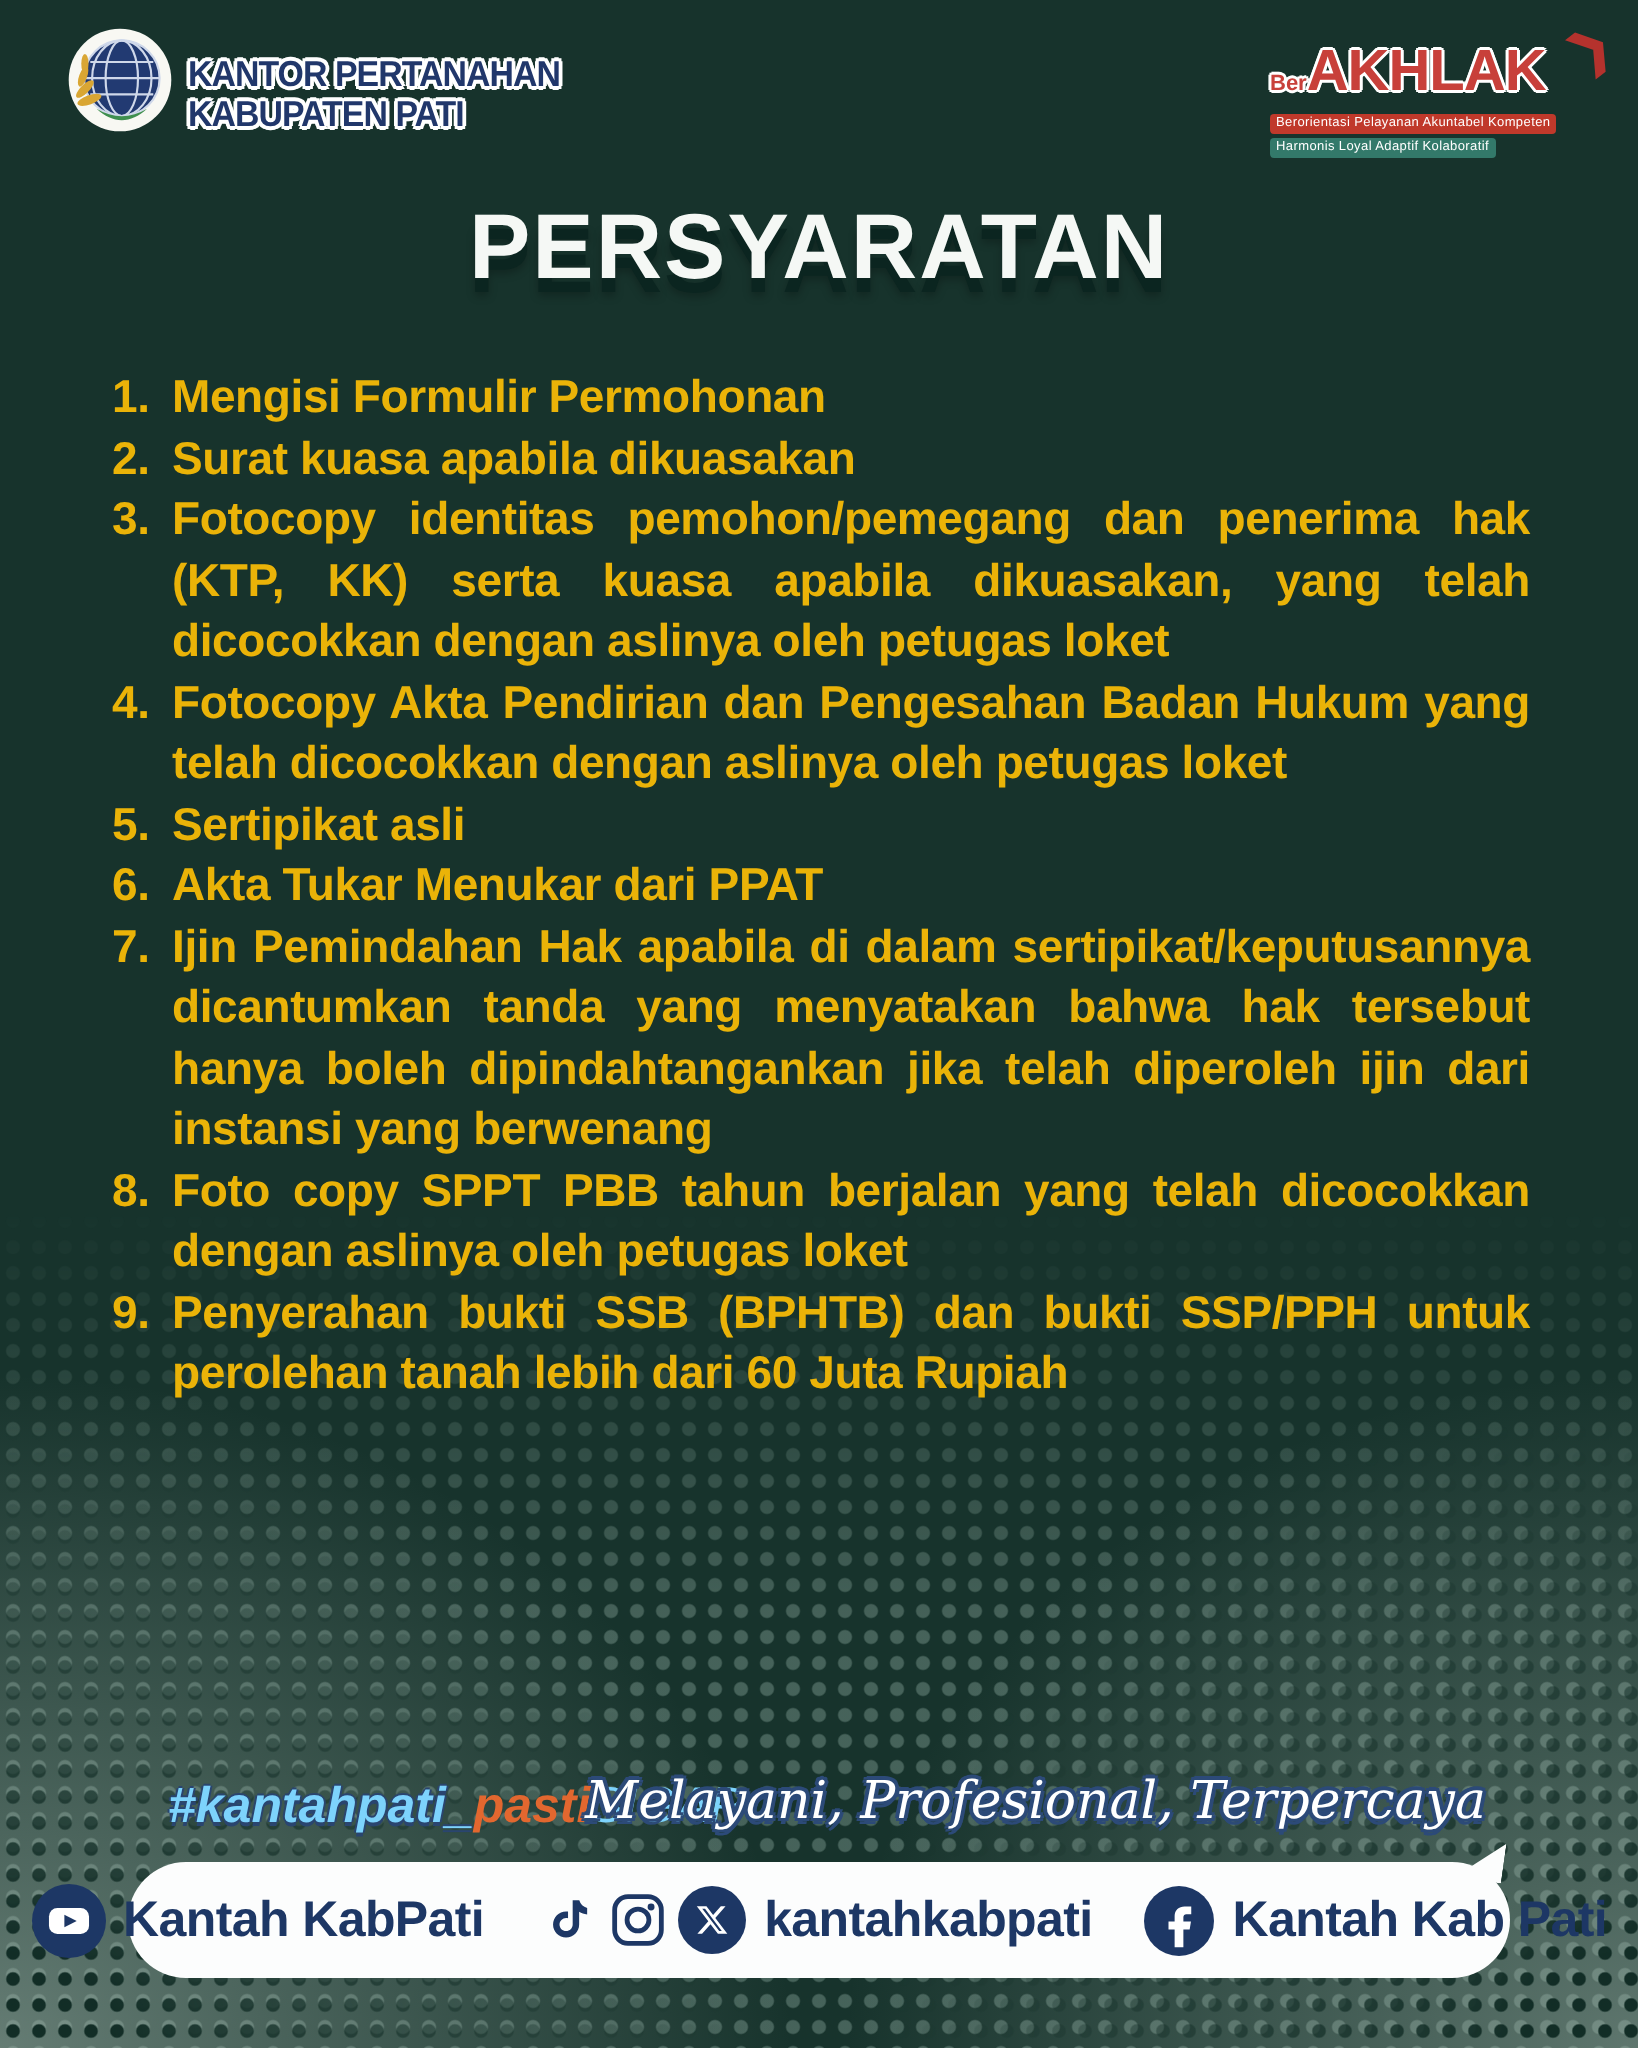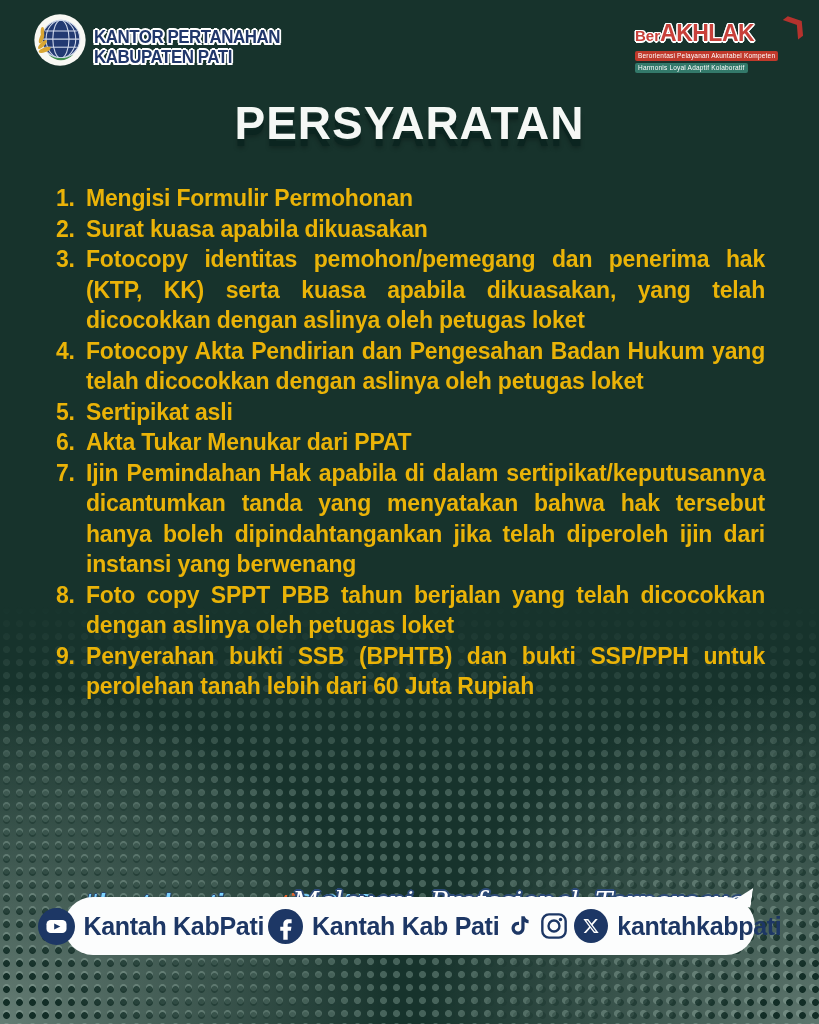--- a/index.html
+++ b/index.html
@@ -39,22 +39,22 @@
     text-shadow:-2px 0 0 #fff,2px 0 0 #fff,0 -2px 0 #fff,0 2px 0 #fff,
       -1.5px -1.5px 0 #fff,1.5px -1.5px 0 #fff,-1.5px 1.5px 0 #fff,1.5px 1.5px 0 #fff;
   }
 
   
   .berakhlak { position:absolute; right:26px; top:20px; width:158px; }
   .ber-line { position:relative; white-space:nowrap;
     color:#c8403a; font-weight:900;
     text-shadow:-1.5px 0 0 #fff,1.5px 0 0 #fff,0 -1.5px 0 #fff,0 1.5px 0 #fff,
       -1px -1px 0 #fff,1px -1px 0 #fff,-1px 1px 0 #fff,1px 1px 0 #fff; }
-  .ber-sm { font-size:15px; }
-  .ber-lg { font-size:23px; letter-spacing:-.5px; }
+  .ber-sm { font-size:11px; }
+  .ber-lg { font-size:29px; letter-spacing:-.5px; }
   .ber-chevron { position:absolute; right:-12px; top:-10px; color:#b5322d; font-size:24px; font-weight:900;
     transform:rotate(-38deg); text-shadow:none; }
   .ber-tags { margin-top:4px; display:flex; flex-direction:column; gap:2px; }
   .ber-tags span { font-size:6.5px; line-height:8px; color:#fff; padding:1px 3px; border-radius:2px; width:max-content; letter-spacing:.2px; }
   .tag-red  { background:#c0392b; }
   .tag-teal { background:#33796a; }
 
   
   .poster-title {
     position:absolute; top:96px; left:0; width:100%; text-align:center;
@@ -86,23 +86,23 @@
 
   .motto {
     position:absolute; right:76px; top:886px;
     font-family:"DejaVu Serif", serif; font-style:italic;
     font-size:26px; color:#ffffff; white-space:nowrap;
     text-shadow:-2px 0 0 #2c4a78,2px 0 0 #2c4a78,0 -2px 0 #2c4a78,0 3px 0 #2c4a78,
       -1.5px -1.5px 0 #2c4a78,1.5px -1.5px 0 #2c4a78,-1.5px 1.5px 0 #2c4a78,1.5px 1.5px 0 #2c4a78;
   }
 
   .social-pill {
-    position:absolute; left:64px; top:897px; width:691px; height:58px;
+    position:absolute; left:64px; top:931px; width:691px; height:58px;
     background:#fcfdfd; border-radius:30px;
-    display:flex; align-items:center; justify-content:center; gap:4px;
+    display:flex; align-items:center; justify-content:center; gap:26px;
     padding:0 10px; box-sizing:border-box;
   }
   .pill-tail {
     position:absolute; right:3px; top:-11px; width:26px; height:20px; background:#fcfdfd;
     clip-path:polygon(100% 0, 10% 100%, 100% 100%);
     transform:rotate(8deg);
   }
   .social-group { display:flex; align-items:center; gap:9px; }
   .social-label { font-size:25px; font-weight:700; letter-spacing:-.3px; color:#1d3765; white-space:nowrap; }
   .icon-svg { display:block; }
@@ -186,30 +186,20 @@
         <svg class="icon-svg" width="37" height="37" viewBox="0 0 48 48">
           <circle cx="24" cy="24" r="24" fill="#1d3765"></circle>
           <rect x="11" y="15.5" width="26" height="17" rx="5.5" fill="#fff"></rect>
           <polygon points="21,20 21,28 29,24" fill="#1d3765"></polygon>
         </svg>
       </span>
       <span class="social-label">Kantah KabPati</span>
     </div>
 
     <div class="social-group">
-      <span>
-        <svg class="icon-svg" width="35" height="35" viewBox="0 0 48 48">
-          <circle cx="24" cy="24" r="24" fill="#1d3765"></circle>
-          <path fill="#fff" d="M27.8 14h4.6v5.4h-3.4c-1.1 0-2 .9-2 2v3h5.2l-.9 5.4H27V42h-6V29.8h-4.2v-5.4H21v-3.9c0-3.9 2.9-6.5 6.8-6.5z"></path>
-        </svg>
-      </span>
-      <span class="social-label">Kantah Kab Pati</span>
-    </div>
-
-    <div class="social-group">
       <span class="icon-row">
         <span>
           <svg class="icon-svg" width="31" height="31" viewBox="0 0 48 48">
             <path fill="#1d3765" d="M33.5 8c.9 2.9 3.1 5.2 6.1 5.9v5c-2.3-.05-4.4-.8-6.2-2v9.8c0 5.6-4.5 10.1-10.1 10.1S13.2 32.3 13.2 26.7 17.7 16.6 23.3 16.6c.5 0 1 .04 1.5.12v5.1c-.47-.15-.97-.23-1.5-.23-2.8 0-5.1 2.3-5.1 5.1s2.3 5.1 5.1 5.1 5.1-2.3 5.1-5.1V8h5.1z"></path>
           </svg>
         </span>
         <span>
           <svg class="icon-svg" width="32" height="32" viewBox="0 0 48 48">
             <rect x="6.5" y="6.5" width="35" height="35" rx="10" fill="none" stroke="#1d3765" stroke-width="3.6"></rect>
             <circle cx="24" cy="24" r="8.2" fill="none" stroke="#1d3765" stroke-width="3.6"></circle>
@@ -220,15 +210,25 @@
           <svg class="icon-svg" width="34" height="34" viewBox="0 0 48 48">
             <circle cx="24" cy="24" r="24" fill="#1d3765"></circle>
             <g transform="translate(12 12)">
               <path fill="#fff" d="M18.244 2.25h3.308l-7.227 8.26 8.502 11.24H16.17l-5.214-6.817L4.99 21.75H1.68l7.73-8.835L1.254 2.25H8.08l4.713 6.231zm-1.161 17.52h1.833L7.084 4.126H5.117z"></path>
             </g>
           </svg>
         </span>
       </span>
       <span class="social-label">kantahkabpati</span>
     </div>
+
+    <div class="social-group">
+      <span>
+        <svg class="icon-svg" width="35" height="35" viewBox="0 0 48 48">
+          <circle cx="24" cy="24" r="24" fill="#1d3765"></circle>
+          <path fill="#fff" d="M27.8 14h4.6v5.4h-3.4c-1.1 0-2 .9-2 2v3h5.2l-.9 5.4H27V42h-6V29.8h-4.2v-5.4H21v-3.9c0-3.9 2.9-6.5 6.8-6.5z"></path>
+        </svg>
+      </span>
+      <span class="social-label">Kantah Kab Pati</span>
+    </div>
   </div>
 
 </div>
 
 </body></html>

